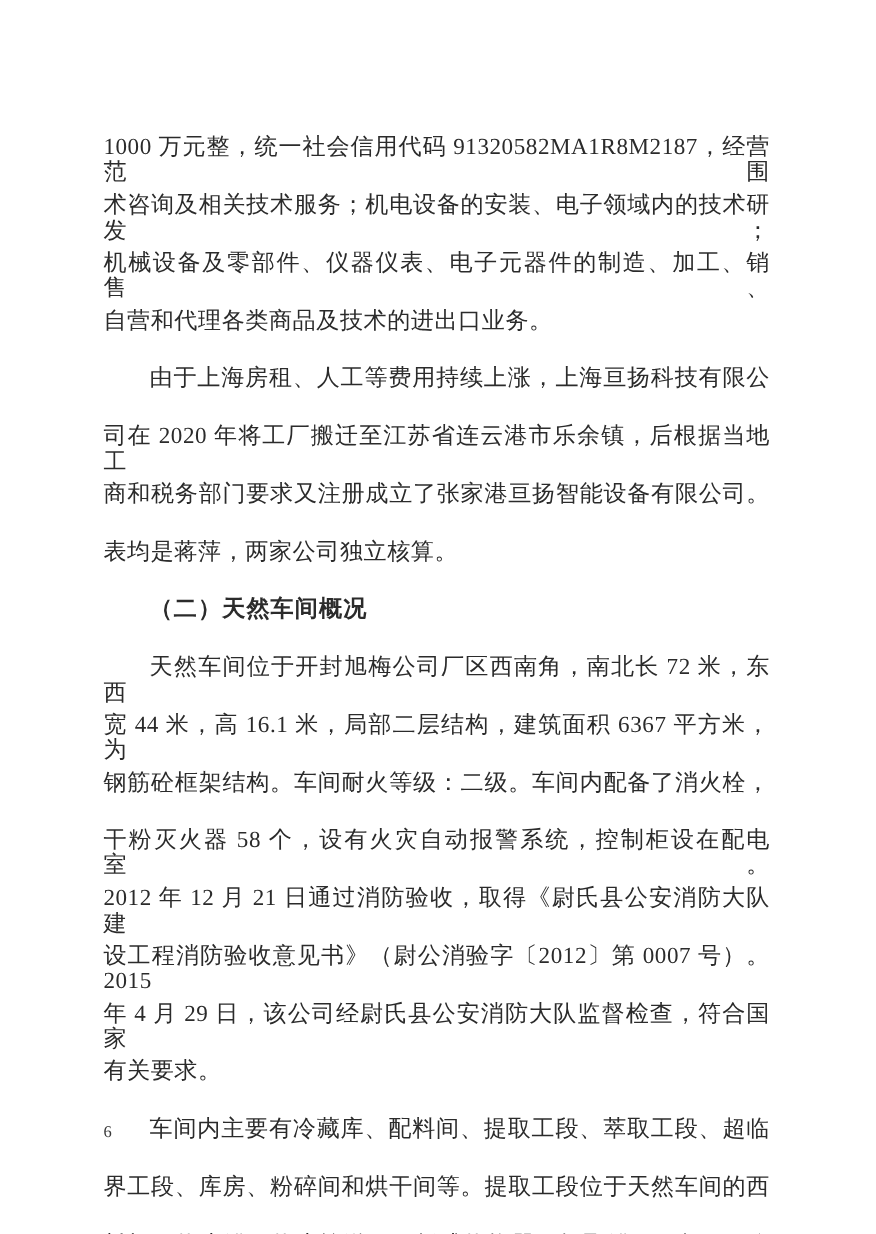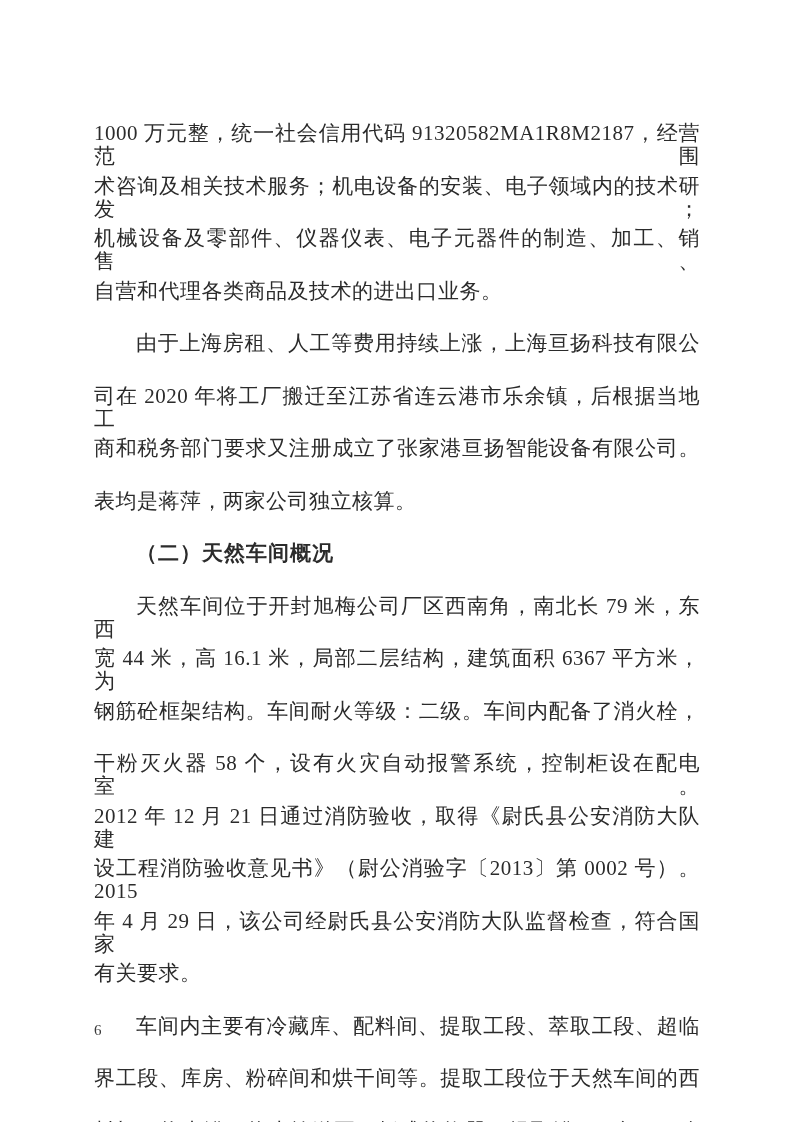--- a/index.html
+++ b/index.html
@@ -59,26 +59,26 @@
   <main class="doc-body">
       <div class="line justify">1000 万元整，统一社会信用代码 91320582MA1R8M2187，经营范围</div>
       <div class="line justify">术咨询及相关技术服务；机电设备的安装、电子领域内的技术研发；</div>
       <div class="line justify">机械设备及零部件、仪器仪表、电子元器件的制造、加工、销售、</div>
       <div class="line">自营和代理各类商品及技术的进出口业务。</div>
       <div class="line indent justify">由于上海房租、人工等费用持续上涨，上海亘扬科技有限公</div>
       <div class="line justify">司在 2020 年将工厂搬迁至江苏省连云港市乐余镇，后根据当地工</div>
       <div class="line justify">商和税务部门要求又注册成立了张家港亘扬智能设备有限公司。</div>
       <div class="line">表均是蒋萍，两家公司独立核算。</div>
       <div class="line heading indent">（二）天然车间概况</div>
-      <div class="line indent justify">天然车间位于开封旭梅公司厂区西南角，南北长 79 米，东西</div>
+      <div class="line indent justify">天然车间位于开封旭梅公司厂区西南角，南北长 72 米，东西</div>
       <div class="line justify">宽 44 米，高 16.1 米，局部二层结构，建筑面积 6367 平方米，为</div>
       <div class="line justify">钢筋砼框架结构。车间耐火等级：二级。车间内配备了消火栓，</div>
       <div class="line justify">干粉灭火器 58 个，设有火灾自动报警系统，控制柜设在配电室。</div>
       <div class="line justify">2012 年 12 月 21 日通过消防验收，取得《尉氏县公安消防大队建</div>
-      <div class="line justify">设工程消防验收意见书》（尉公消验字〔2013〕第 0002 号）。2015</div>
+      <div class="line justify">设工程消防验收意见书》（尉公消验字〔2012〕第 0007 号）。2015</div>
       <div class="line justify">年 4 月 29 日，该公司经尉氏县公安消防大队监督检查，符合国家</div>
       <div class="line">有关要求。</div>
       <div class="line indent justify">车间内主要有冷藏库、配料间、提取工段、萃取工段、超临</div>
       <div class="line justify">界工段、库房、粉碎间和烘干间等。提取工段位于天然车间的西</div>
       <div class="line justify">料机、热水罐、热水输送泵、板式热换器、提取罐（2 台）、冷</div>
     </main>
   <div class="page-number">6</div>
 </div>
 
 </body></html>

